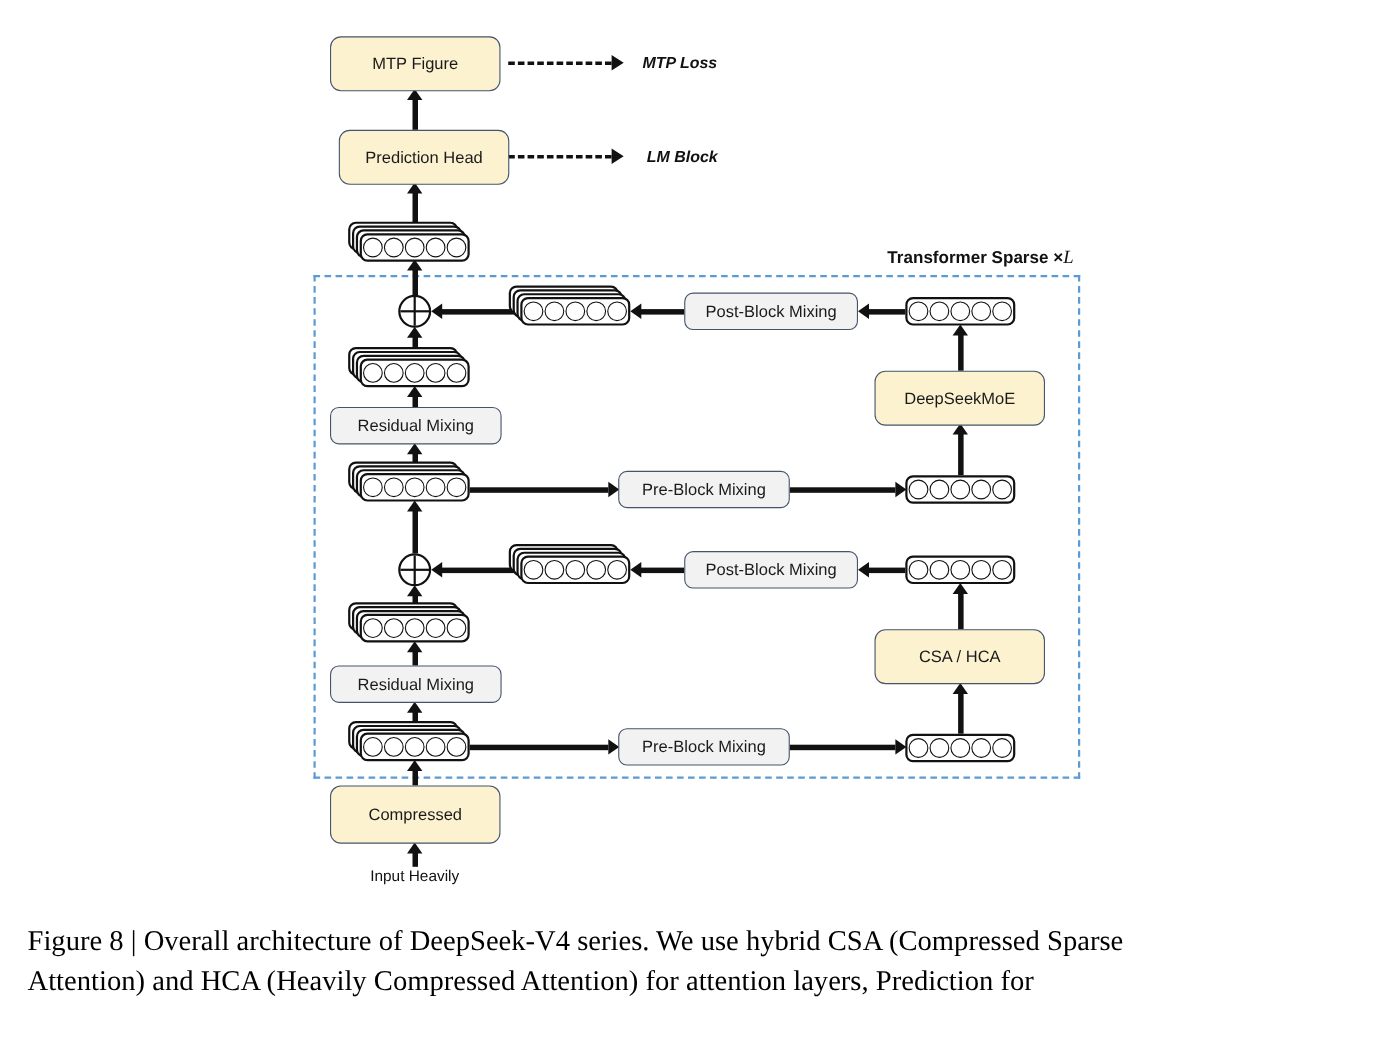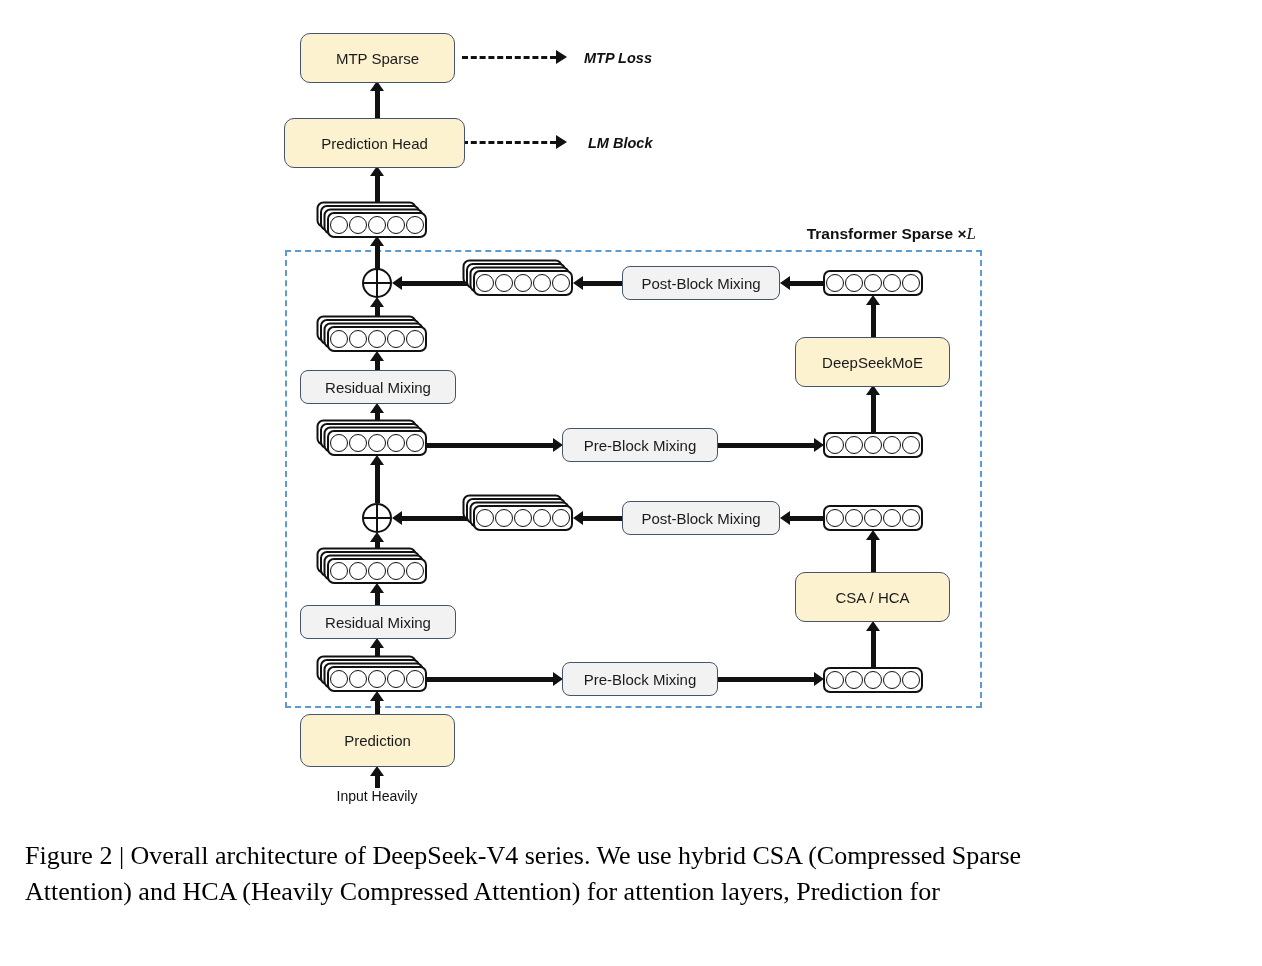--- a/index.html
+++ b/index.html
@@ -228,33 +228,33 @@
       <div class="tok-front">
         <span class="tok-circle"></span>
         <span class="tok-circle"></span>
         <span class="tok-circle"></span>
         <span class="tok-circle"></span>
         <span class="tok-circle"></span>
       </div>
     </div>
 
   <div class="box yellow" style="left:300px;top:33px;width:155px;height:50px">
-    <span>MTP Sparse</span>
-  </div>
-  <div class="box yellow" style="left:284px;top:118px;width:181px;height:50px">
+    <span>MTP Figure</span>
+  </div>
+  <div class="box yellow" style="left:308px;top:118px;width:155px;height:50px">
     <span>Prediction Head</span>
   </div>
   <div class="box yellow" style="left:795px;top:572px;width:155px;height:50px">
     <span>CSA / HCA</span>
   </div>
   <div class="box yellow" style="left:795px;top:337px;width:155px;height:50px">
     <span>DeepSeekMoE</span>
   </div>
   <div class="box yellow" style="left:300px;top:714px;width:155px;height:53px">
-    <span>Prediction</span>
+    <span>Compressed</span>
   </div>
 
   <div class="box gray" style="left:300px;top:370px;width:156px;height:34px">
     <span>Residual Mixing</span>
   </div>
   <div class="box gray" style="left:300px;top:605px;width:156px;height:34px">
     <span>Residual Mixing</span>
   </div>
   <div class="box gray" style="left:562px;top:428px;width:156px;height:34px">
     <span>Pre-Block Mixing</span>
@@ -267,17 +267,17 @@
   </div>
   <div class="box gray" style="left:622px;top:501px;width:158px;height:34px">
     <span>Post-Block Mixing</span>
   </div>
 
   <div class="loss-label" style="left:584px;top:50px">MTP Loss</div>
   <div class="loss-label" style="left:588px;top:135px">LM Block</div>
   <div class="input-label">Input Heavily</div>
 
   <div class="caption">
-    <div>Figure 2 | Overall architecture of DeepSeek-V4 series. We use hybrid CSA (Compressed Sparse</div>
+    <div>Figure 8 | Overall architecture of DeepSeek-V4 series. We use hybrid CSA (Compressed Sparse</div>
     <div>Attention) and HCA (Heavily Compressed Attention) for attention layers, Prediction for</div>
   </div>
 
 </div>
 
 </body></html>

